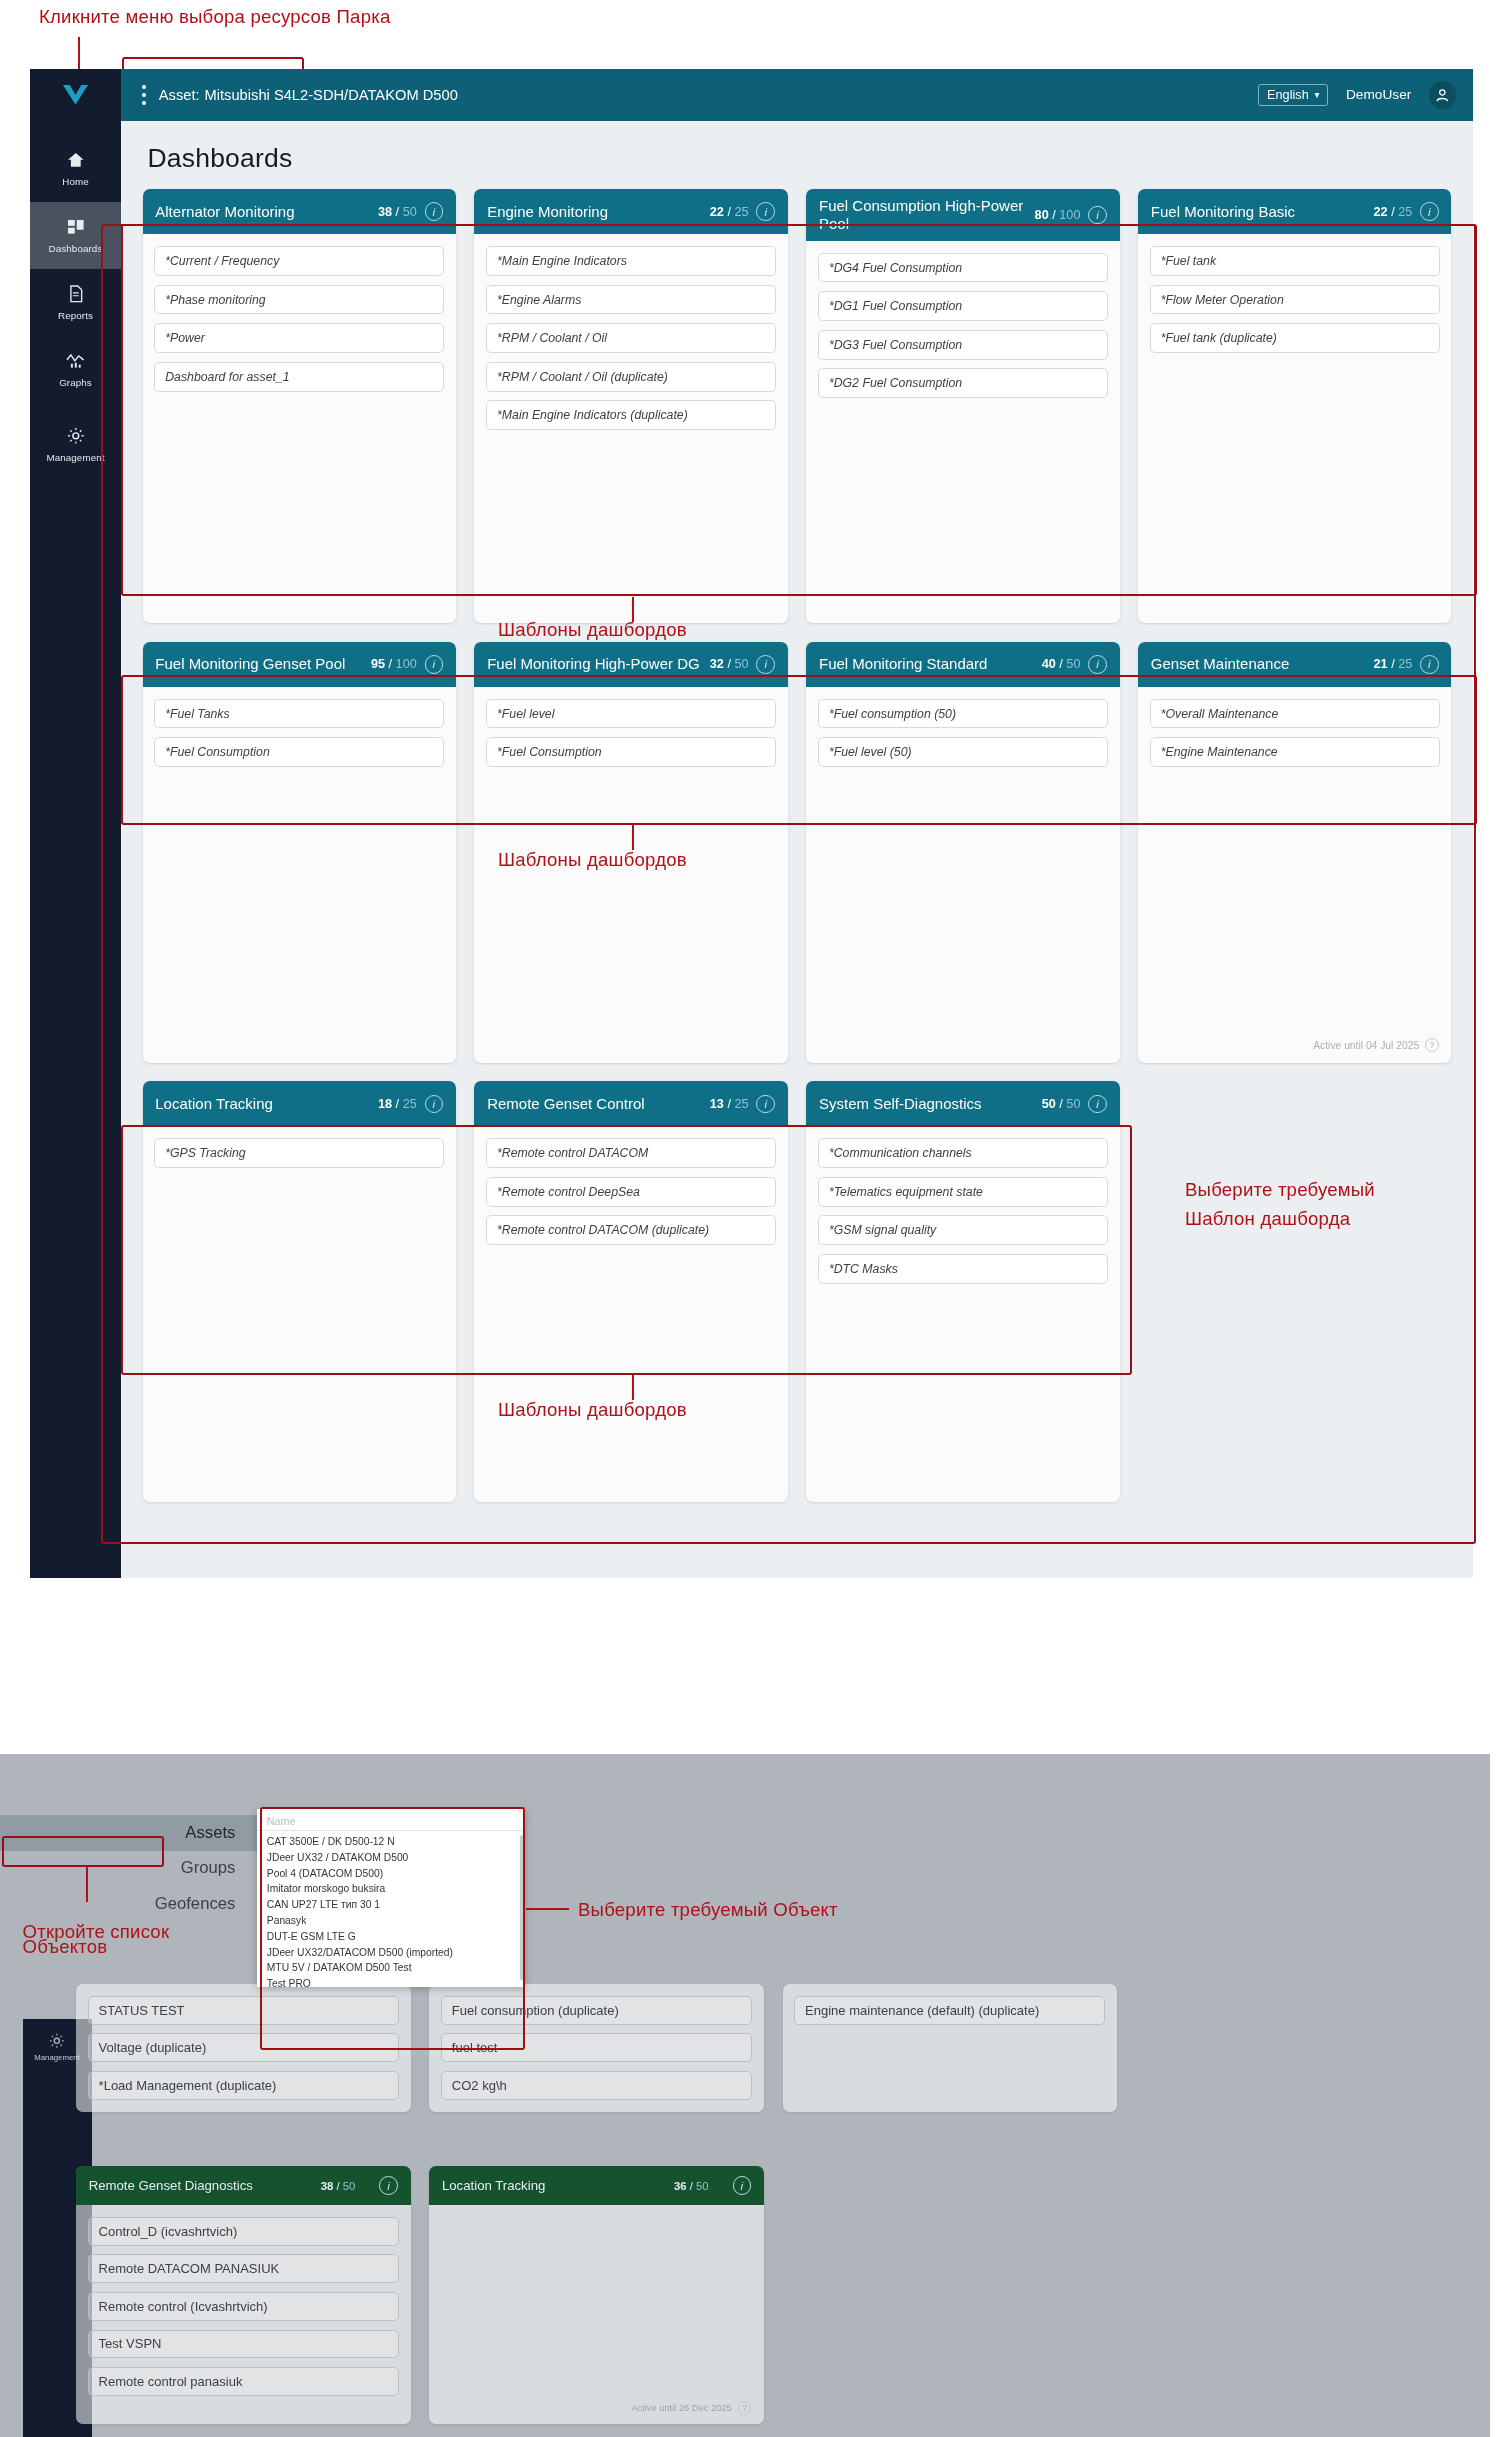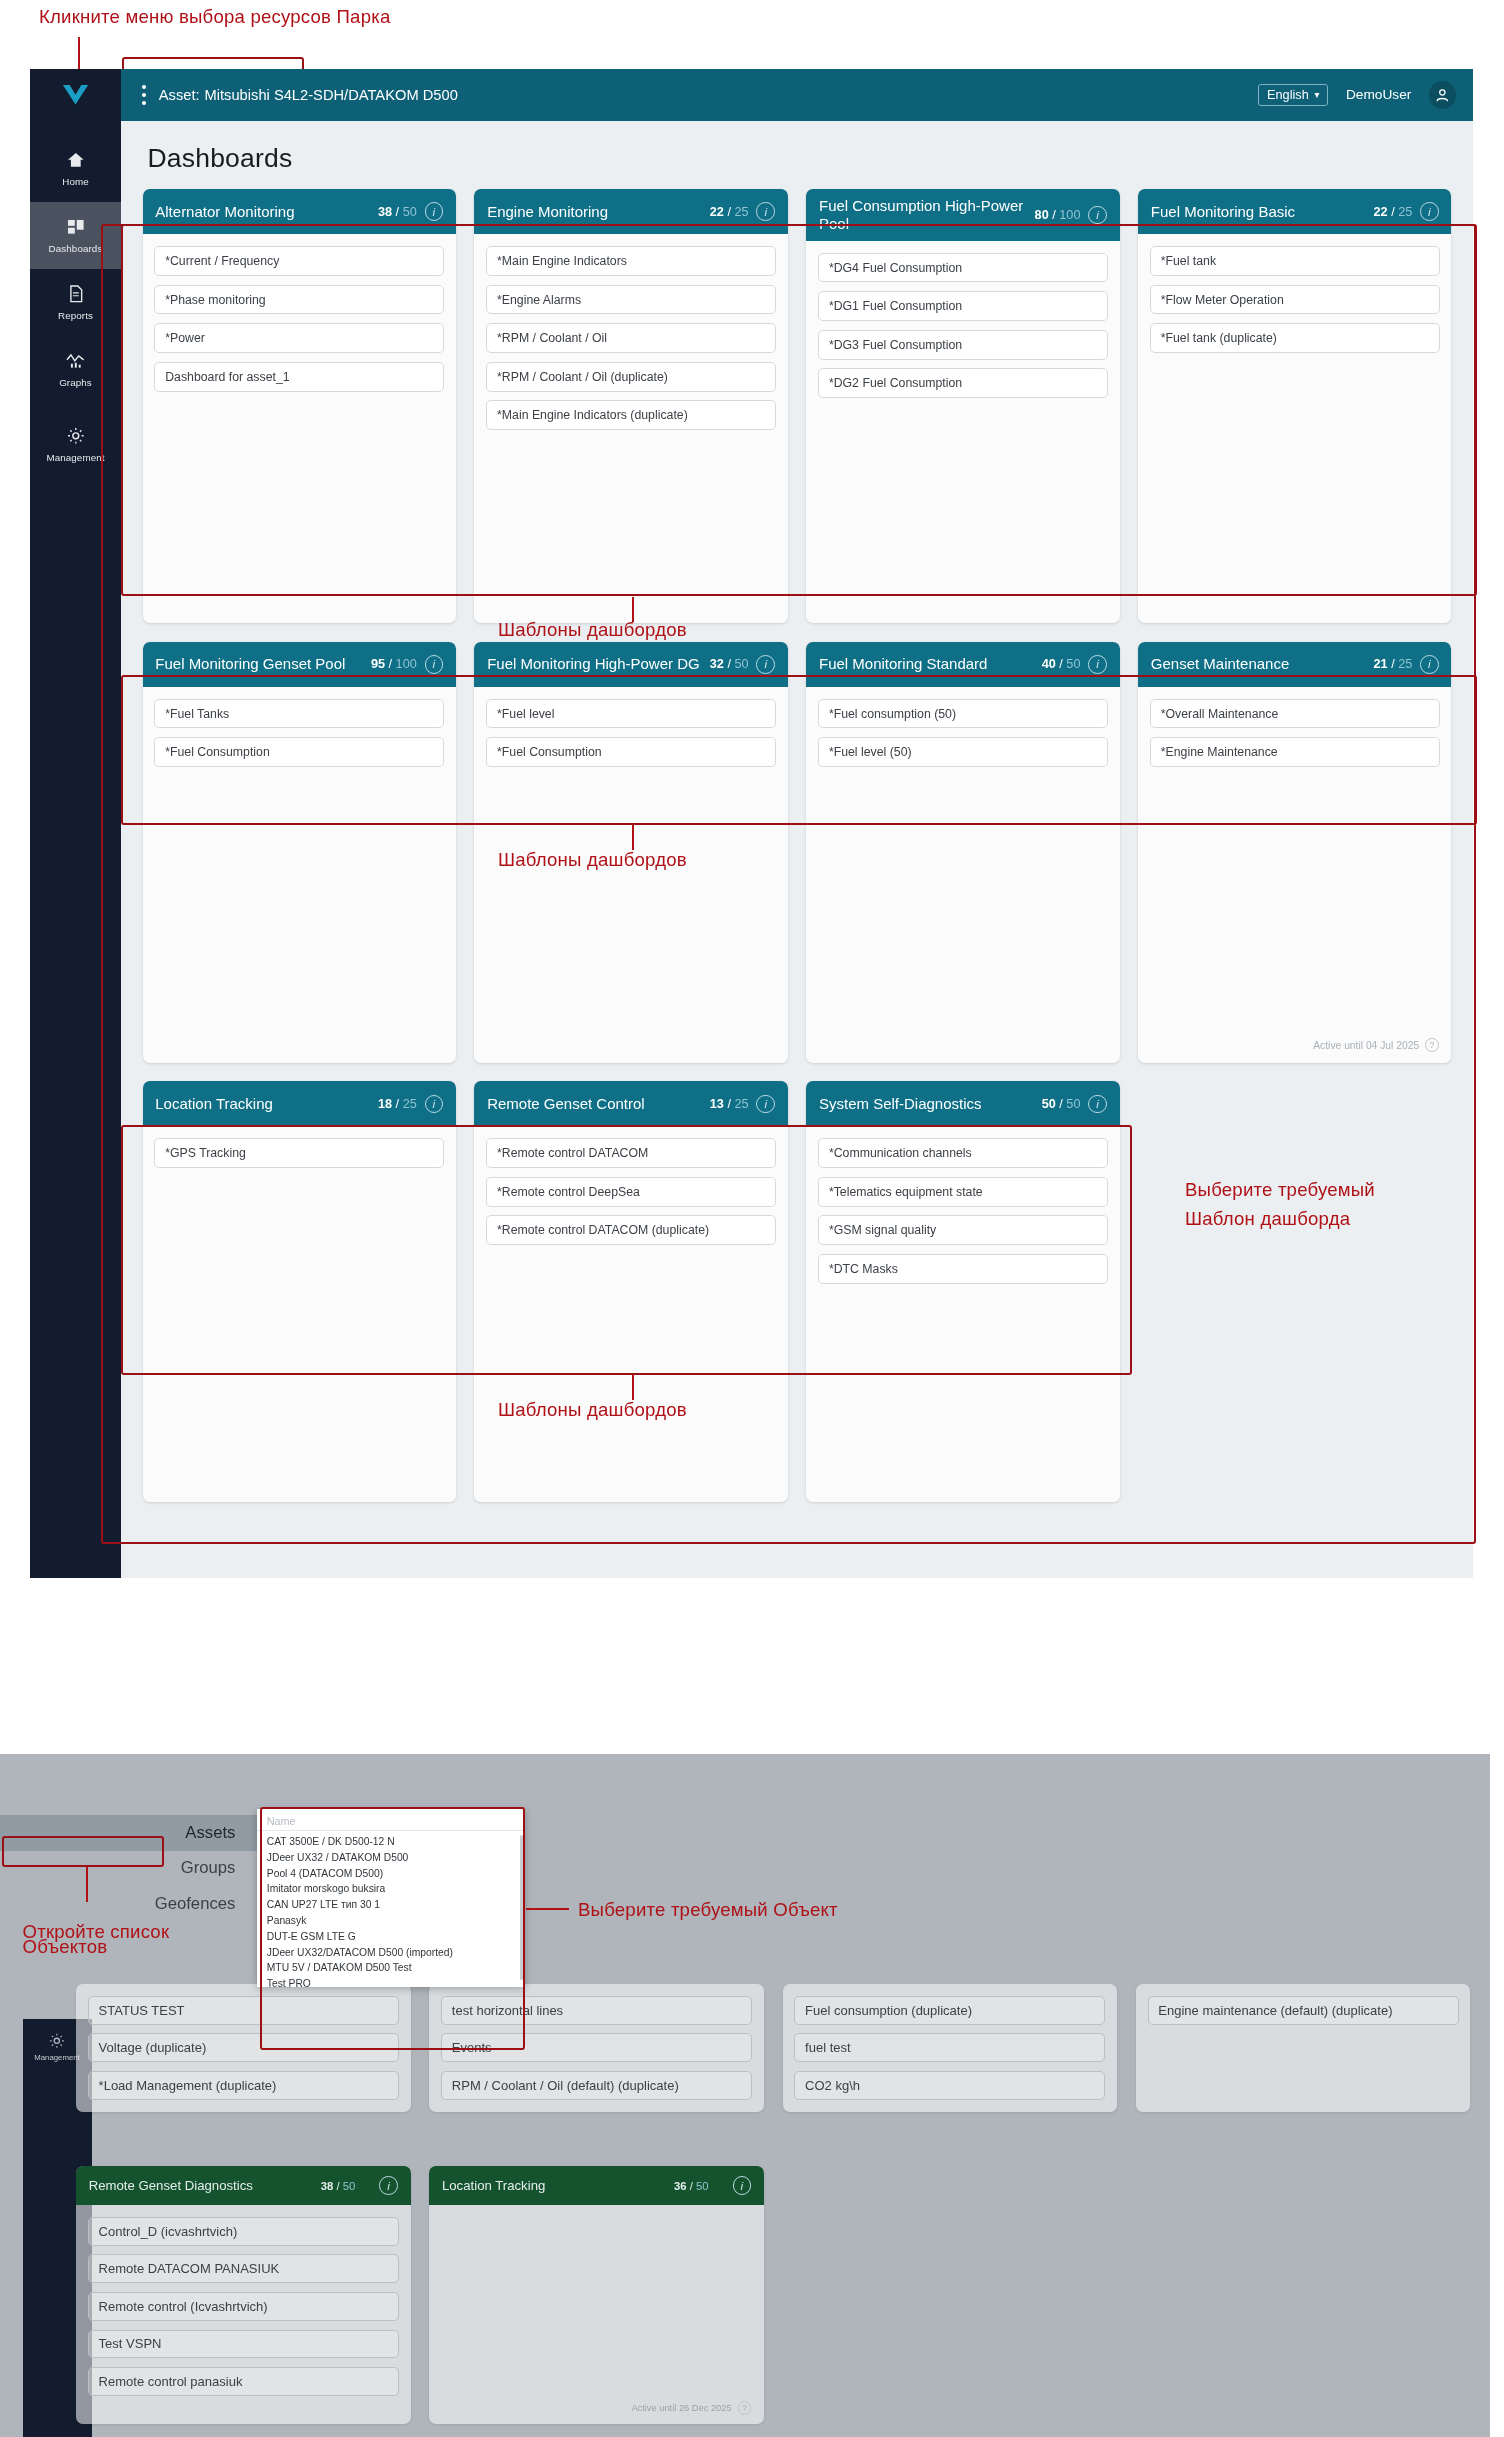--- a/index.html
+++ b/index.html
@@ -124,21 +124,21 @@
     width:18.6px; height:18.6px; border-radius:50%;
     border:1.4px solid #b7d9e2;
     display:flex; align-items:center; justify-content:center;
     font-size:11.8px; font-style:italic; color:#cfe6ec; cursor:pointer;
     flex:0 0 auto;
   }
   .card-body { flex:1; padding:11.8px; display:flex; flex-direction:column; gap:8.8px; }
   .tpl-item {
     border:1px solid #d5d9dd; border-radius:4.9px;
     background:#fff; padding:6.9px 9.8px;
-    font-size:12.3px; color:#3c4147; cursor:pointer;
+    font-size:12.3px; color:#3c4147; cursor:pointer;font-style:italic;
   }
   .card-foot {
     padding:0 12.7px 10.8px 12.7px; margin-top:auto;
     display:flex; justify-content:flex-end; align-items:center; gap:5.9px;
     font-size:10.3px; color:#a9b0b6;
   }
   .q-ico {
     width:13.7px; height:13.7px; border-radius:50%; border:1px solid #bfc5ca;
     display:flex; align-items:center; justify-content:center; font-size:8.8px;
     color:#a9b0b6;
@@ -488,27 +488,20 @@
       </svg>
     <span>Management</span>
   </div>
 
   <div class="b-grid" id="b-grid-top">
       <div class="b-card top">
         <div class="b-body">
           <div class="b-item">STATUS TEST</div>
           <div class="b-item">Voltage (duplicate)</div>
           <div class="b-item">*Load Management (duplicate)</div>
-        </div>
-      </div>
-      <div class="b-card top">
-        <div class="b-body">
-          <div class="b-item">test horizontal lines</div>
-          <div class="b-item">Events</div>
-          <div class="b-item">RPM / Coolant / Oil (default) (duplicate)</div>
         </div>
       </div>
       <div class="b-card top">
         <div class="b-body">
           <div class="b-item">Fuel consumption (duplicate)</div>
           <div class="b-item">fuel test</div>
           <div class="b-item">CO2 kg\h</div>
         </div>
       </div>
       <div class="b-card top">

